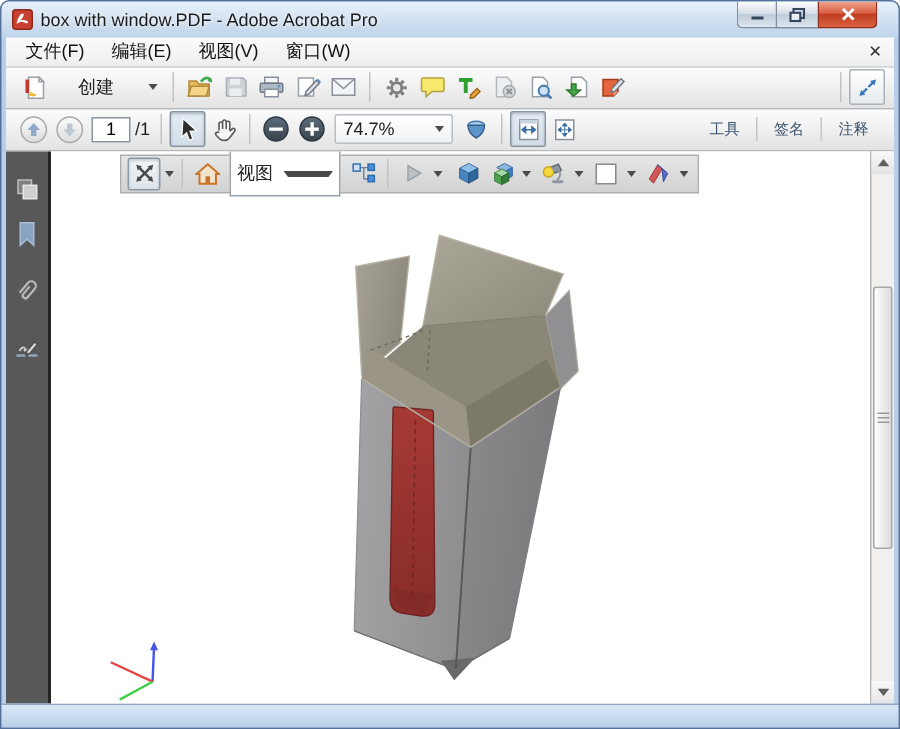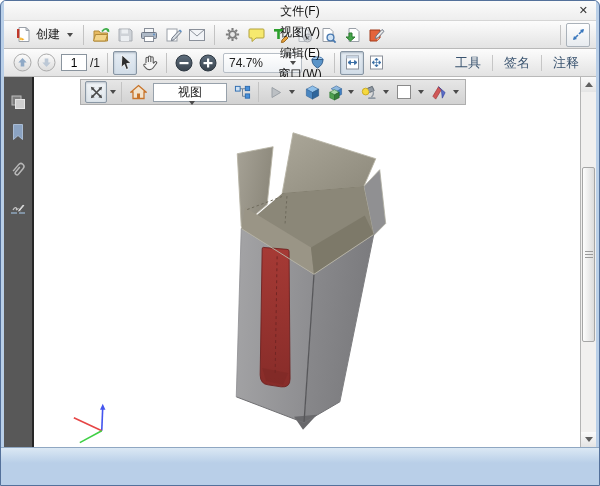--- a/index.html
+++ b/index.html
@@ -15,57 +15,57 @@
               border-radius:5px 5px 0 0; position:relative; }
   .titlebar .title { margin-left:5px; color:#1c1c1c; text-shadow:0 0 3px #fff; white-space:nowrap; }
   .win-controls { position:absolute; top:0; right:14px; display:flex; }
   .win-btn { height:18px; border:1px solid #7e8fa5; border-top:none; display:flex; align-items:center; justify-content:center; }
   .win-btn.min { width:27px; border-radius:0 0 0 4px; background:linear-gradient(#fdfdfd,#d3dce7 50%,#bfcbd9 50%,#dde5ee); }
   .win-btn.max { width:27px; border-left:none; border-right:none; background:linear-gradient(#fdfdfd,#d3dce7 50%,#bfcbd9 50%,#dde5ee); }
   .win-btn.close { width:40px; border-radius:0 0 4px 0; background:linear-gradient(#f0a38e,#d95f43 45%,#c03c22 50%,#d8633f); border-color:#8e3021; }
 
   
   .menubar { height:20px; margin:0 3px; background:linear-gradient(#fbfbfb,#eeeeee); border-bottom:1px solid #d5d5d5;
-             display:flex; align-items:center; padding:0 4px; position:relative;flex-direction:column; }
+             display:flex; align-items:center; padding:0 4px; position:relative; }
   .menu-item { padding:2px 9px; color:#111; }
   .doc-close { position:absolute; right:8px; top:3px; color:#333; font-size:11px; font-weight:bold; cursor:default; }
 
   
   .toolbar { height:28px; margin:0 3px; background:linear-gradient(#fcfcfc,#e3e3e3); border-bottom:1px solid #b9b9b9;
              display:flex; align-items:center; padding:0 6px; }
   .tsep { width:1px; height:20px; background:#c3c3c3; margin:0 5px; flex:none; }
   .tbtn { height:24px; min-width:24px; display:flex; align-items:center; justify-content:center;
           border:1px solid transparent; border-radius:2px; flex:none; }
   .tbtn.pressed { border-color:#8795a3; background:linear-gradient(#e6edf4,#d2dde8); box-shadow:inset 0 1px 2px rgba(60,80,100,.35); }
-  .tbtn.labelled { padding:0 4px; gap:4px; }
+  .tbtn.labelled { padding:0 4px; gap:20px; }
   .caret { width:0; height:0; border-left:3.5px solid transparent; border-right:3.5px solid transparent;
            border-top:4px solid #4a4a4a; margin-left:3px; flex:none; }
   .spacer { flex:1; }
   .page-input { width:26px; height:17px; border:1px solid #8a949e; text-align:center; font-size:12px;
                 font-family:"Liberation Sans",sans-serif; background:#fff; margin:0 3px; }
   .zoom-dd { height:20px; border:1px solid #b7bec6; border-radius:2px; display:flex; align-items:center;
              padding:0 5px; margin:0 3px; background:linear-gradient(#ffffff,#eef1f4);gap:24px; }
-  .panel-btn { color:#39536f; padding:0 11px; font-size:13px; }
+  .panel-btn { color:#39536f; padding:0 11px; font-size:10px; }
   .psep { width:1px; height:16px; background:#c6c6c6; }
 
   
   .docarea { height:370px; margin:0 3px; display:flex; background:#fff; }
   .nav-sidebar { width:28px; background:#585858; display:flex; flex-direction:column; align-items:center; flex:none; }
   .nav-sidebar .sb-btn { width:22px; height:22px; display:flex; align-items:center; justify-content:center; }
   .vdivider { width:2px; background:#262626; flex:none; }
   .canvas3d { flex:1; position:relative; background:#fff; overflow:hidden; }
 
   .toolbar3d { position:absolute; left:46px; top:2px; height:26px; width:386px;
                background:linear-gradient(#e6e6e6,#d2d2d2); border:1px solid #aeaeae;
                display:flex; align-items:center; padding:0 4px; }
   .t3btn { height:22px; min-width:22px; display:flex; align-items:center; justify-content:center;
            border:1px solid transparent; border-radius:2px; flex:none; }
   .t3btn.pressed { border-color:#8b98a5; background:linear-gradient(#f2f5f8,#dde4ea); box-shadow:inset 0 1px 2px rgba(60,80,100,.3); }
-  .view-combo { width:74px; height:19px; background:#fff; border:1px solid #97a1ab; display:flex; align-items:center;
-                padding:0 4px; margin:0 4px;flex-direction:column; }
+  .view-combo { width:74px; height:31px; background:#fff; border:1px solid #97a1ab; display:flex; align-items:center;
+                padding:0 4px; margin:0 4px; }
   .view-combo span { flex:1; font-size:12px; color:#222; }
 
   .box-svg { position:absolute; left:0; top:0; width:100%; height:100%; }
 
   
   .scrollbar { width:16px; background:#f1f0ef; border-left:1px solid #b4b4b4; display:flex; flex-direction:column; flex:none; }
   .sb-arrow { height:15px; display:flex; align-items:center; justify-content:center; background:linear-gradient(#fafafa,#e4e4e4); }
   .sb-track { flex:1; position:relative; }
   .sb-thumb { position:absolute; left:1px; right:1px; top:75px; height:175px; border:1px solid #a6a6a6; border-radius:2px;
               background:linear-gradient(90deg,#fdfdfd,#dcdcdc); display:flex; align-items:center; justify-content:center; }
@@ -74,25 +74,50 @@
 
   .bottomborder { height:16px; background:linear-gradient(#dbe8f4,#b9cfe8); border-top:1px solid #8fa7c2; }
 
   svg { display:block; }
 </style>
 </head>
 <body>
 
 <div class="window">
 
+  <div class="titlebar">
+    <svg width="14" height="14" viewBox="0 0 14 14">
+      <rect x="0.5" y="0.5" width="13" height="13" rx="2" fill="#c8402f" stroke="#8e2a1d"></rect>
+      <path d="M3,10 C4,5 6,3 7,3 C8.4,3 8,5.4 5.4,7.6 C8,7 10,7.6 10.6,8.6 C11,9.4 9.6,10 8,9 C6,7.8 4.4,9.4 3,10 Z" fill="#fff"></path>
+    </svg>
+    <span class="title">box with window.PDF - Adobe Acrobat Pro</span>
+    <div class="win-controls">
+      <div class="win-btn min">
+        <svg width="10" height="9" viewBox="0 0 10 9">
+            <rect x="1" y="6" width="8" height="2" fill="#33465c"></rect>
+          </svg>
+      </div>
+      <div class="win-btn max">
+        <svg width="11" height="10" viewBox="0 0 11 10">
+          <rect x="3" y="1" width="7" height="6" fill="none" stroke="#33465c" stroke-width="1.4"></rect>
+          <rect x="1" y="3.5" width="6.5" height="5.5" fill="#e9eef4" stroke="#33465c" stroke-width="1.4"></rect>
+        </svg>
+      </div>
+      <div class="win-btn close">
+        <svg width="11" height="11" viewBox="0 0 11 11">
+          <path d="M2,2 L9,9 M9,2 L2,9" stroke="#fff" stroke-width="2"></path>
+        </svg>
+      </div>
+    </div>
+  </div>
 
   <div class="menubar">
     <span class="menu-item">文件(F)</span>
+    <span class="menu-item">编辑(E)</span>
     <span class="menu-item">视图(V)</span>
-    <span class="menu-item">编辑(E)</span>
     <span class="menu-item">窗口(W)</span>
     <span class="doc-close">✕</span>
   </div>
 
   <div class="toolbar">
     <div class="tbtn labelled">
       <svg width="17" height="17" viewBox="0 0 17 17">
         <path d="M4,1.5 h7 l3,3 v11 h-10 z" fill="#fff" stroke="#9aa0a8"></path>
         <path d="M11,1.5 l3,3 h-3 z" fill="#dfe3e8" stroke="#9aa0a8"></path>
         <rect x="2" y="3" width="2.4" height="9" fill="#c0392b"></rect>

